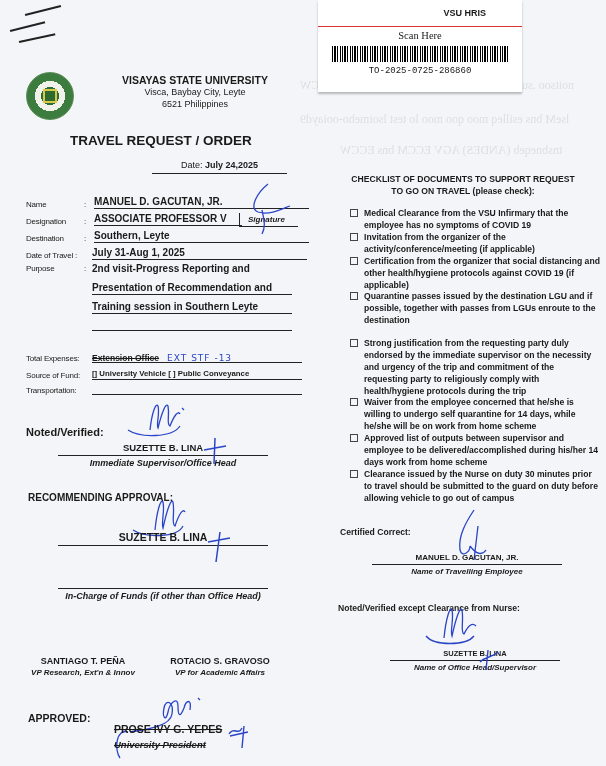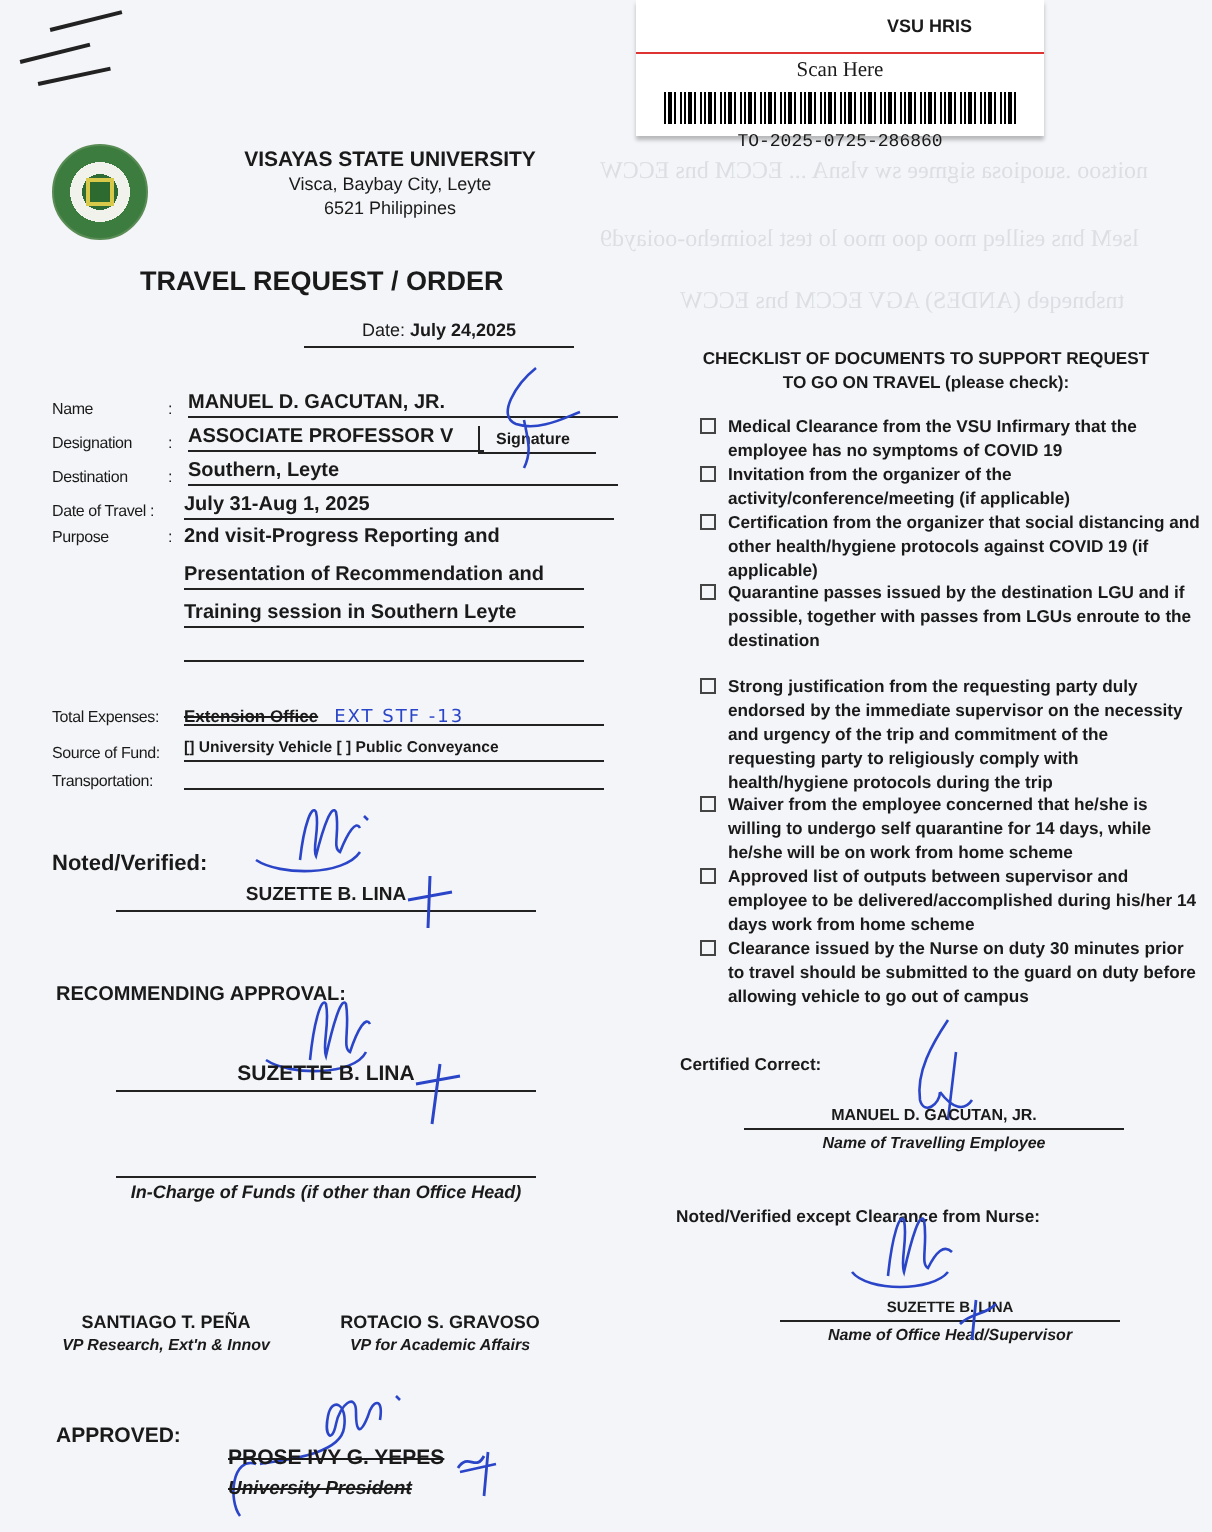--- a/index.html
+++ b/index.html
@@ -11,21 +11,21 @@
   }
   .abs { position: absolute; }
   .bleed {
     position: absolute; color: #c9ccd3; font-family: "Liberation Serif", serif;
     font-size: 12px; transform: scaleX(-1); white-space: nowrap; opacity: .55;
   }
   .mark { position: absolute; height: 1.6px; background: #222; transform-origin: left center; }
 
   
   .sticker {
-    position: absolute; left: 318px; top: 0; width: 204px; height: 68px;
+    position: absolute; left: 318px; top: 0; width: 204px; height: 92px;
     background: #fff; box-shadow: 0 2px 2px rgba(0,0,0,.25);
   }
   .sticker .hris { position: absolute; right: 36px; top: 8px; font-size: 9px; font-weight: bold; }
   .sticker .redline { position: absolute; left: 0; right: 0; top: 26px; height: 1px; background: #d33; }
   .sticker .scan { position: absolute; left: 0; right: 0; top: 30px; text-align: center; font-family: "Liberation Serif", serif; font-size: 10.5px; }
   .sticker .barcode {
     position: absolute; left: 14px; top: 46px; width: 176px; height: 16px;
     background: repeating-linear-gradient(90deg, #000 0 1px, #fff 1px 2px, #000 2px 4px, #fff 4px 5px, #000 5px 6px, #fff 6px 8px, #000 8px 9px, #fff 9px 10px);
   }
   .sticker .code { position: absolute; left: 0; right: 0; top: 66px; text-align: center; font-family: "Liberation Mono", monospace; font-size: 9px; }
@@ -42,21 +42,21 @@
   .uni .addr { font-size: 9px; line-height: 12px; }
 
   .title { position: absolute; left: 70px; top: 133px; font-size: 13.5px; font-weight: bold; }
   .date { position: absolute; left: 152px; top: 160px; width: 135px; text-align: center; font-size: 9px; border-bottom: 1px solid #222; padding-bottom: 3px; }
   .date b { font-weight: bold; }
 
   .frow { position: absolute; left: 26px; font-size: 8px; display: flex; align-items: flex-end; }
   .frow .lbl { width: 58px; font-weight: normal; letter-spacing: -.2px; }
   .frow .colon { width: 10px; }
   .frow .val { font-size: 10px; font-weight: bold; border-bottom: 1px solid #222; padding-bottom: 1px; }
-  .sig-box { position: absolute; left: 239px; top: 213px; width: 50px; font-size: 8px; font-weight: bold; border-left: 1px solid #222; border-bottom: 1px solid #222; padding-left: 8px; height: 13px; line-height: 13px; }
+  .sig-box { position: absolute; left: 239px; top: 213px; width: 50px; font-size: 8px; font-style: italic; font-weight: bold; border-left: 1px solid #222; border-bottom: 1px solid #222; padding-left: 8px; height: 13px; line-height: 13px; }
 
   .purpose-line { position: absolute; left: 92px; width: 200px; font-size: 10px; font-weight: bold; border-bottom: 1px solid #222; padding-bottom: 1px; }
 
   .fund-row { position: absolute; left: 26px; font-size: 8px; display: flex; align-items: flex-end; }
   .fund-row .lbl { width: 66px; letter-spacing: -.2px; }
   .fund-row .val { border-bottom: 1px solid #222; width: 210px; font-size: 8.5px; font-weight: bold; padding-bottom: 16px; }
   .strike { text-decoration: line-through; }
   .hand { color: #2a45c8; font-family: "DejaVu Sans", sans-serif; font-weight: normal; font-size: 9px; margin-left: 8px; letter-spacing: 1px; }
 
   .section { position: absolute; font-size: 11px; font-weight: bold; }
@@ -146,20 +146,21 @@
   <span class="lbl">Transportation:</span>
   <span class="val" style="font-size:7.8px;">[]  University Vehicle    [ ] Public Conveyance</span>
 </div>
 
 <div class="section" style="left:26px;top:426px;">Noted/Verified:</div>
 <svg class="sig" style="left:120px;top:392px;" width="80" height="50">
   <path d="M8 38 C20 46,52 46,60 34 M30 38 C32 20,36 10,38 14 C40 22,36 32,38 36 C42 20,46 10,48 14 C50 24,46 32,50 34 C54 24,58 18,60 22 M62 16 l2 2" stroke="#2a45c8" stroke-width="1.3" fill="none"></path>
 </svg>
 <div class="signer" style="left:58px;top:442px;width:210px;">
   <div class="sname">SUZETTE B. LINA</div>
+  <div class="srole">Immediate Supervisor/Office Head</div>
 </div>
 <svg class="sig" style="left:200px;top:436px;" width="30" height="30">
   <path d="M4 14 L26 10 M15 2 L14 28" stroke="#2a45c8" stroke-width="1.5" fill="none"></path>
 </svg>
 
 <div class="section" style="left:28px;top:492px;font-size:10px;">RECOMMENDING APPROVAL:</div>
 <svg class="sig" style="left:125px;top:490px;" width="80" height="50">
   <path d="M8 40 C20 48,52 48,58 36 M30 40 C32 20,36 8,38 12 C40 22,36 32,38 38 C42 20,46 8,48 12 C50 24,46 34,50 36 C54 24,58 18,60 22" stroke="#2a45c8" stroke-width="1.3" fill="none"></path>
 </svg>
 <div class="signer" style="left:58px;top:531px;width:210px;">

